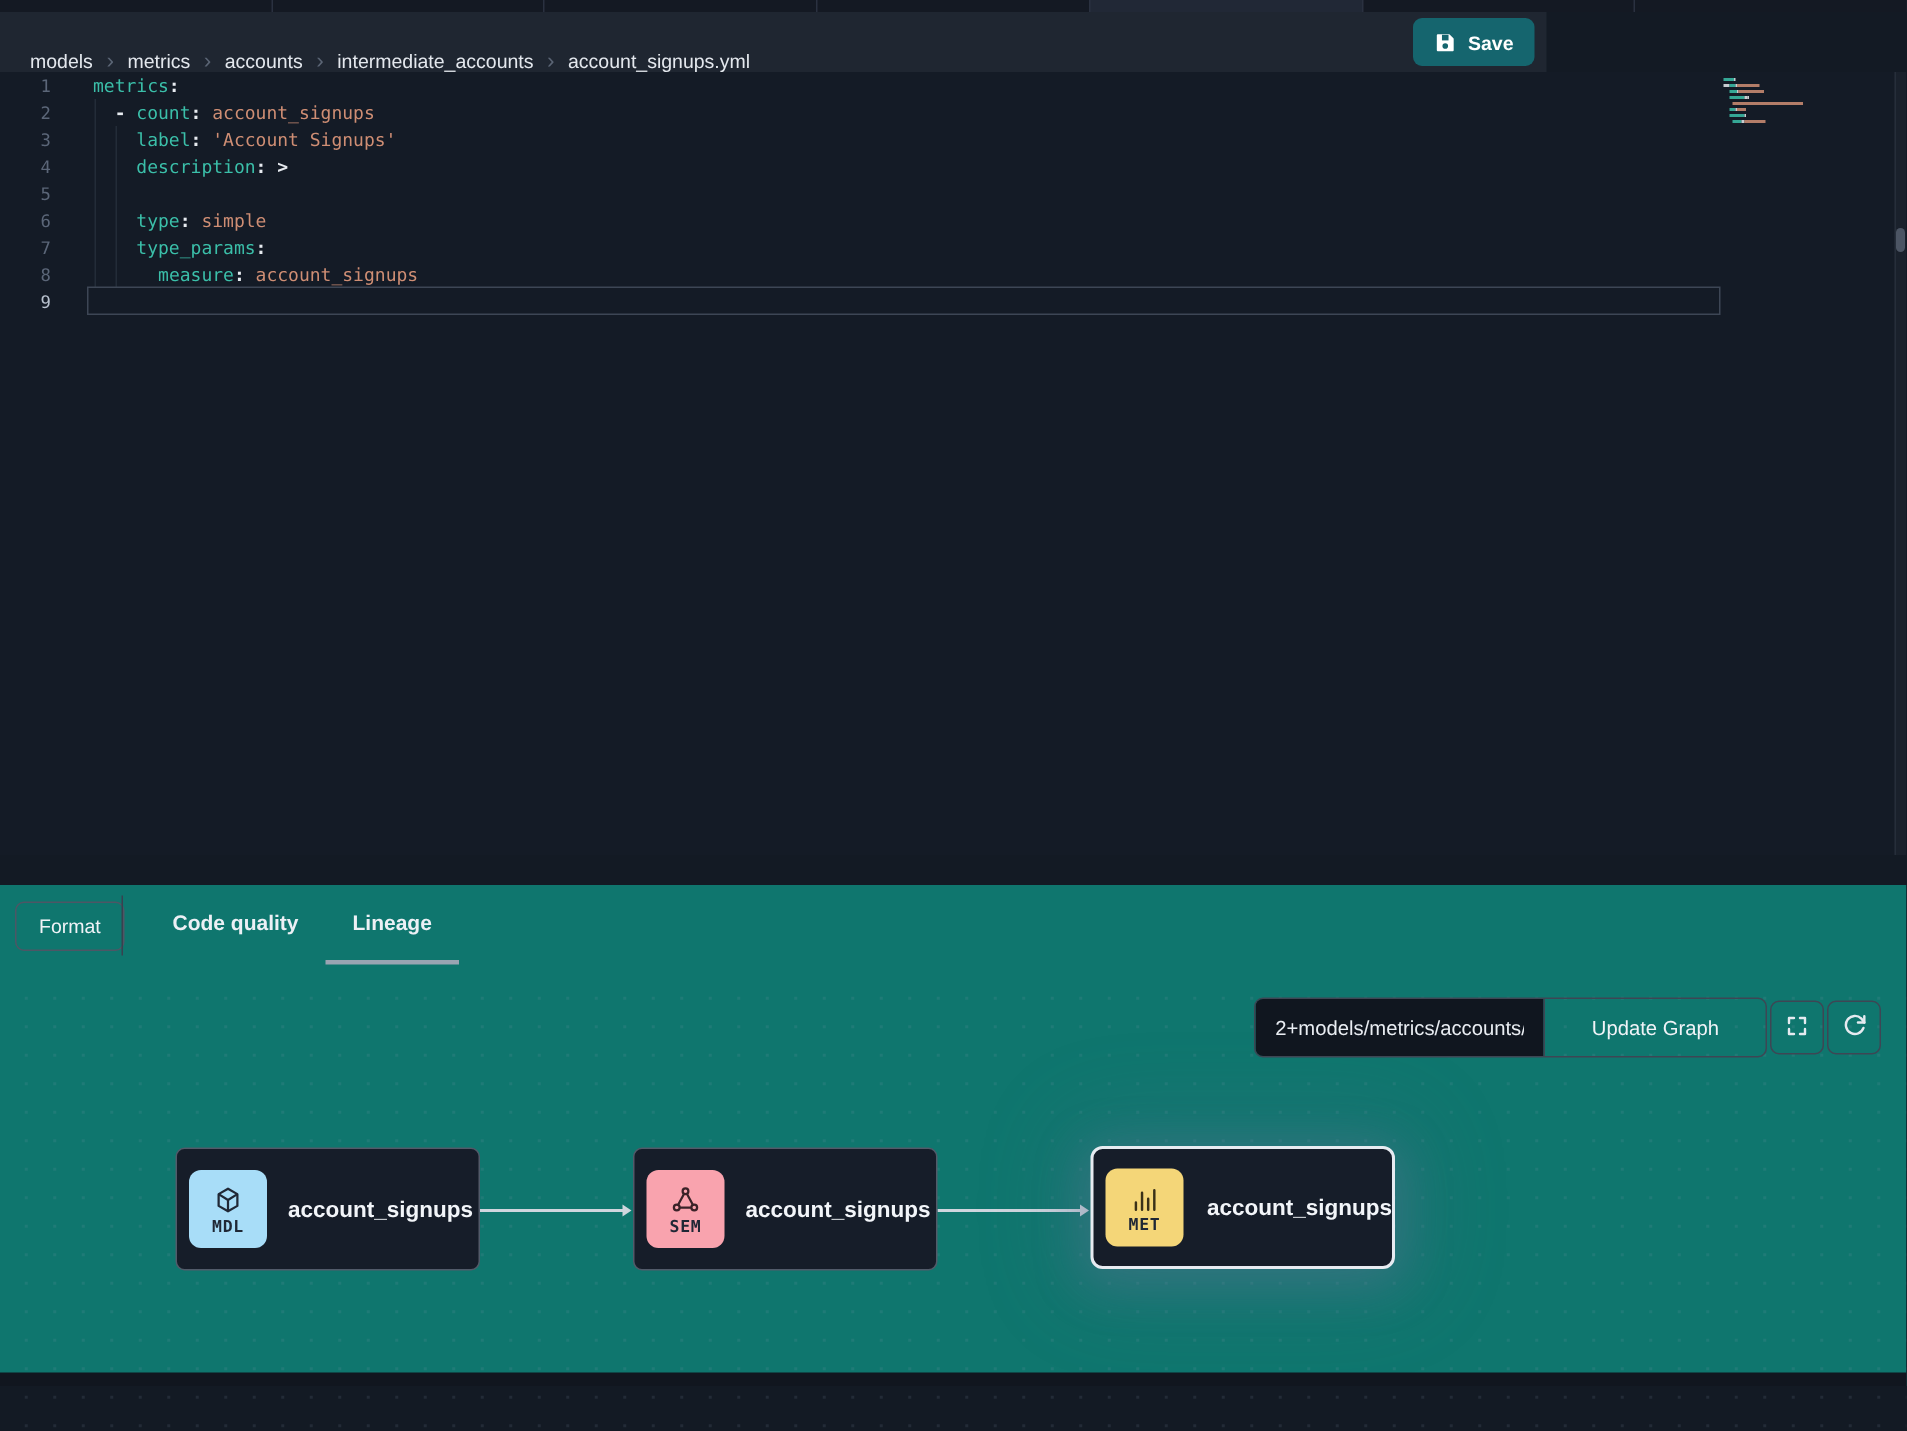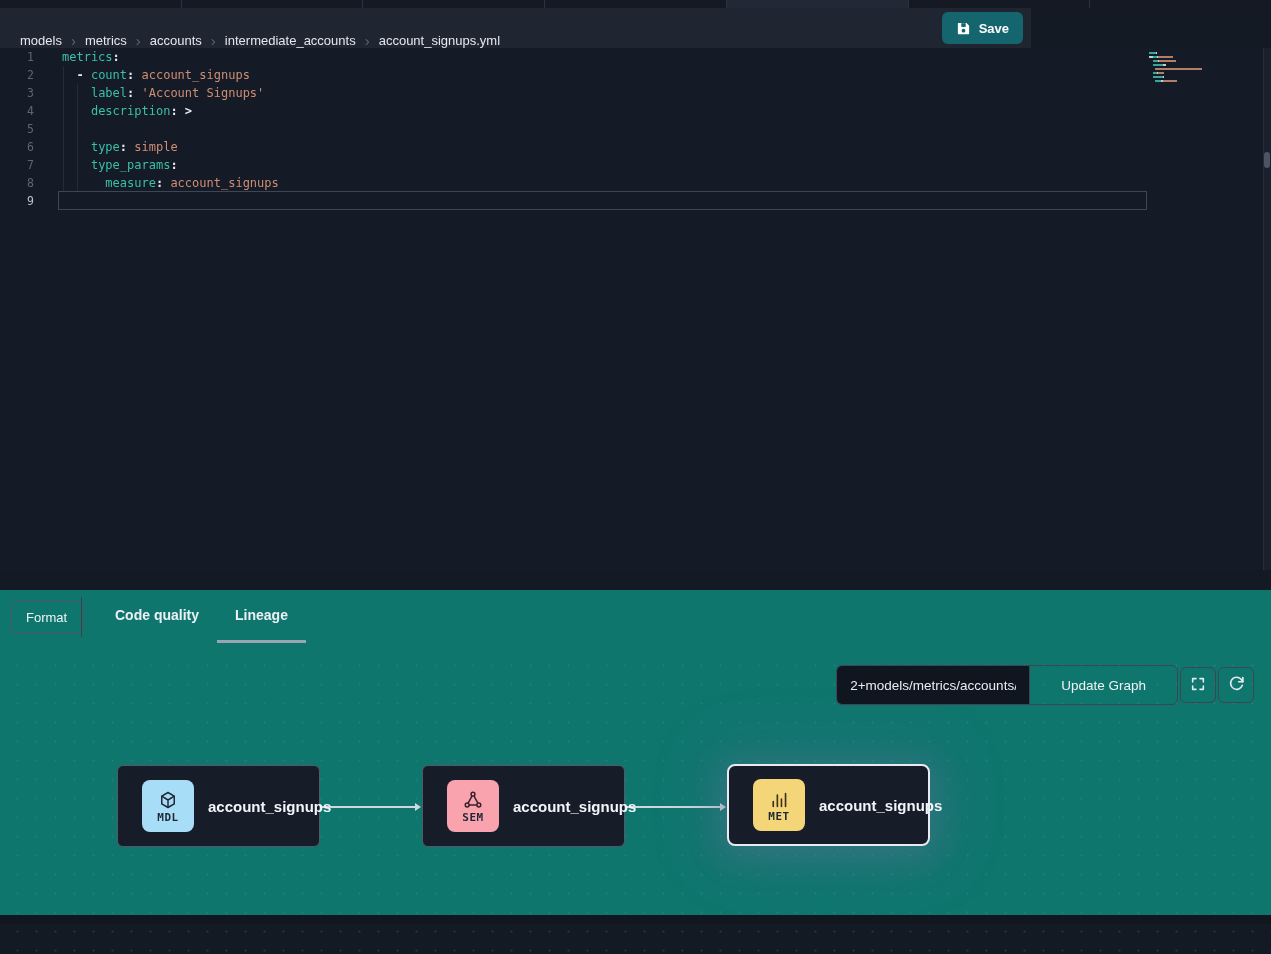--- a/index.html
+++ b/index.html
@@ -83,21 +83,21 @@
   .icon-btn { width:36px; height:36px; border:1px solid #3e4654; border-radius:6px;
     background:transparent; display:flex; align-items:center; justify-content:center;
     cursor:pointer; }
 
   
   .lineage-canvas { position:absolute; top:60px; left:0; width:1271px; height:315px;
     background-image:radial-gradient(rgba(142,156,180,0.13) 1px, transparent 1.3px);
     background-size:19px 19px; background-position:8px 6px; }
   .node { position:absolute; top:115px; width:203px; height:82px;
     background:#161d29; border:1px solid #525a69; border-radius:6px;
-    display:flex; align-items:center; padding-left:24px; gap:14px; cursor:pointer; }
+    display:flex; align-items:center; padding-left:8px; gap:14px; cursor:pointer; }
   .node.highlighted { top:114px; border:2px solid #e7ebf1; border-radius:8px;
     box-shadow:0 6px 30px 8px rgba(96,116,148,0.30),
                0 0 60px 18px rgba(96,116,148,0.20);justify-content:space-between; }
   .badge { width:52px; height:52px; border-radius:8px; flex:0 0 52px;
     display:flex; flex-direction:column; align-items:center; justify-content:center; }
   .badge .b-icon { height:22px; display:flex; align-items:flex-end; }
   .badge .b-label { font-family:"DejaVu Sans Mono", monospace; font-size:11px;
     font-weight:bold; color:#1f2735; margin-top:1px; letter-spacing:0.5px; }
   .node-title { color:#f2f5f9; font-size:15px; font-weight:bold; }
   .edge { position:absolute; top:156px; height:2px; background:#cfd6de; }

